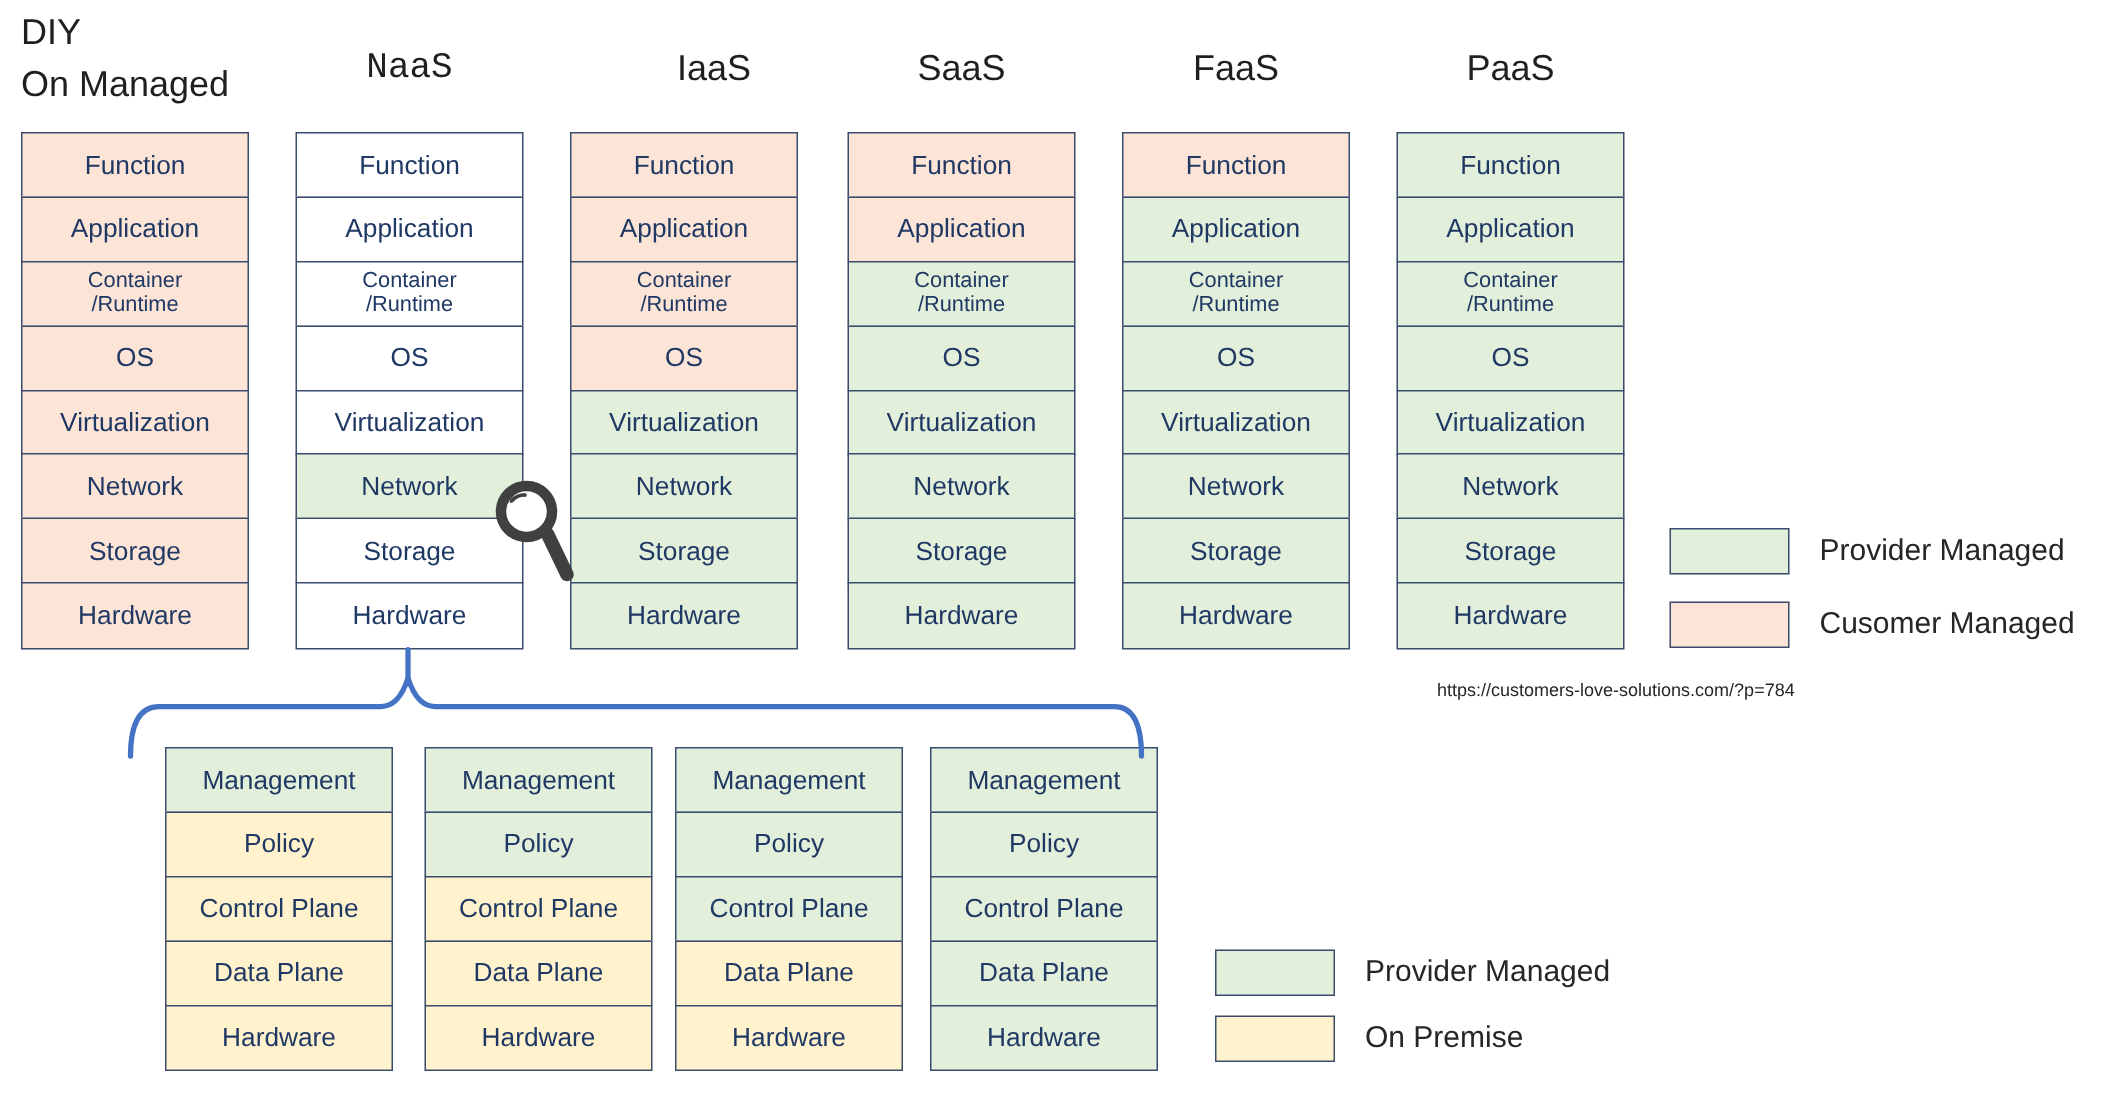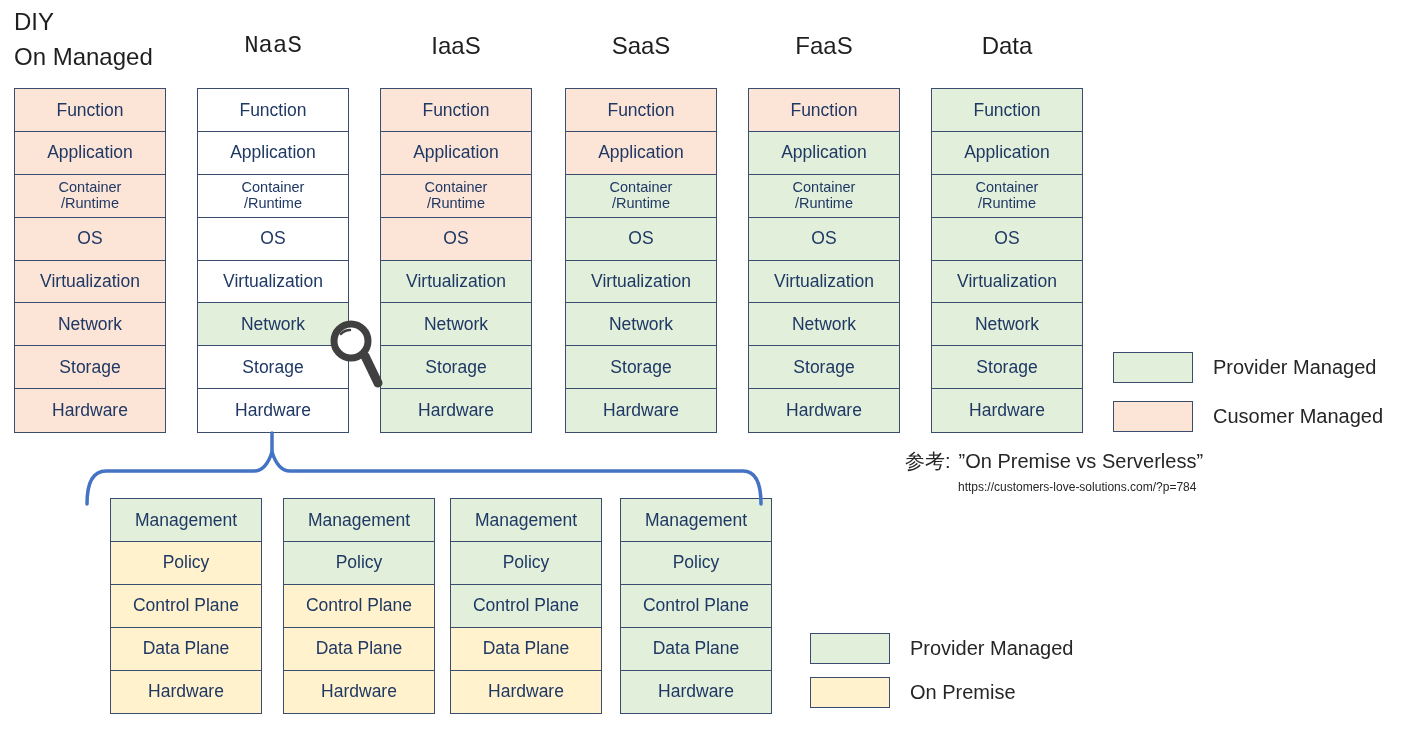--- a/index.html
+++ b/index.html
@@ -62,21 +62,21 @@
         <div class="box" style="background: rgb(255, 255, 255);">Function</div>
         <div class="box" style="background: rgb(255, 255, 255);">Application</div>
         <div class="box small" style="background: rgb(255, 255, 255);">Container
 /Runtime</div>
         <div class="box" style="background: rgb(255, 255, 255);">OS</div>
         <div class="box" style="background: rgb(255, 255, 255);">Virtualization</div>
         <div class="box" style="background: rgb(226, 239, 218);">Network</div>
         <div class="box" style="background: rgb(255, 255, 255);">Storage</div>
         <div class="box" style="background: rgb(255, 255, 255);">Hardware</div>
       </div>
-      <div class="hdr center" style="left: 380px; top: 28px;">IaaS</div>
+      <div class="hdr center" style="left: 400px; top: 28px;">IaaS</div>
       <div class="col" style="left: 380px; top: 88px;">
         <div class="box" style="background: rgb(252, 228, 214);">Function</div>
         <div class="box" style="background: rgb(252, 228, 214);">Application</div>
         <div class="box small" style="background: rgb(252, 228, 214);">Container
 /Runtime</div>
         <div class="box" style="background: rgb(252, 228, 214);">OS</div>
         <div class="box" style="background: rgb(226, 239, 218);">Virtualization</div>
         <div class="box" style="background: rgb(226, 239, 218);">Network</div>
         <div class="box" style="background: rgb(226, 239, 218);">Storage</div>
         <div class="box" style="background: rgb(226, 239, 218);">Hardware</div>
@@ -98,21 +98,21 @@
         <div class="box" style="background: rgb(252, 228, 214);">Function</div>
         <div class="box" style="background: rgb(226, 239, 218);">Application</div>
         <div class="box small" style="background: rgb(226, 239, 218);">Container
 /Runtime</div>
         <div class="box" style="background: rgb(226, 239, 218);">OS</div>
         <div class="box" style="background: rgb(226, 239, 218);">Virtualization</div>
         <div class="box" style="background: rgb(226, 239, 218);">Network</div>
         <div class="box" style="background: rgb(226, 239, 218);">Storage</div>
         <div class="box" style="background: rgb(226, 239, 218);">Hardware</div>
       </div>
-      <div class="hdr center" style="left: 931px; top: 28px;">Data</div>
+      <div class="hdr center" style="left: 931px; top: 28px;">PaaS</div>
       <div class="col" style="left: 931px; top: 88px;">
         <div class="box" style="background: rgb(226, 239, 218);">Function</div>
         <div class="box" style="background: rgb(226, 239, 218);">Application</div>
         <div class="box small" style="background: rgb(226, 239, 218);">Container
 /Runtime</div>
         <div class="box" style="background: rgb(226, 239, 218);">OS</div>
         <div class="box" style="background: rgb(226, 239, 218);">Virtualization</div>
         <div class="box" style="background: rgb(226, 239, 218);">Network</div>
         <div class="box" style="background: rgb(226, 239, 218);">Storage</div>
         <div class="box" style="background: rgb(226, 239, 218);">Hardware</div>
@@ -165,23 +165,20 @@
   <div class="legend-row" style="left:1113px; top:352px;">
     <div class="swatch" style="background: rgb(226, 239, 218);"></div>
     <div class="legend-label">Provider Managed</div>
   </div>
   <div class="legend-row" style="left:1113px; top:401px;">
     <div class="swatch" style="background: rgb(252, 228, 214);"></div>
     <div class="legend-label">Cusomer Managed</div>
   </div>
 
   <div id="reference">
-    <div class="line1">
-      <span>参考:</span><span class="ttl">”On Premise vs Serverless”</span>
-    </div>
     <div class="line2">https://customers-love-solutions.com/?p=784</div>
   </div>
 
   <div class="legend-row" style="left:810px; top:633px;">
     <div class="swatch" style="background: rgb(226, 239, 218);"></div>
     <div class="legend-label">Provider Managed</div>
   </div>
   <div class="legend-row" style="left:810px; top:677px;">
     <div class="swatch" style="background: rgb(255, 242, 204);"></div>
     <div class="legend-label">On Premise</div>

